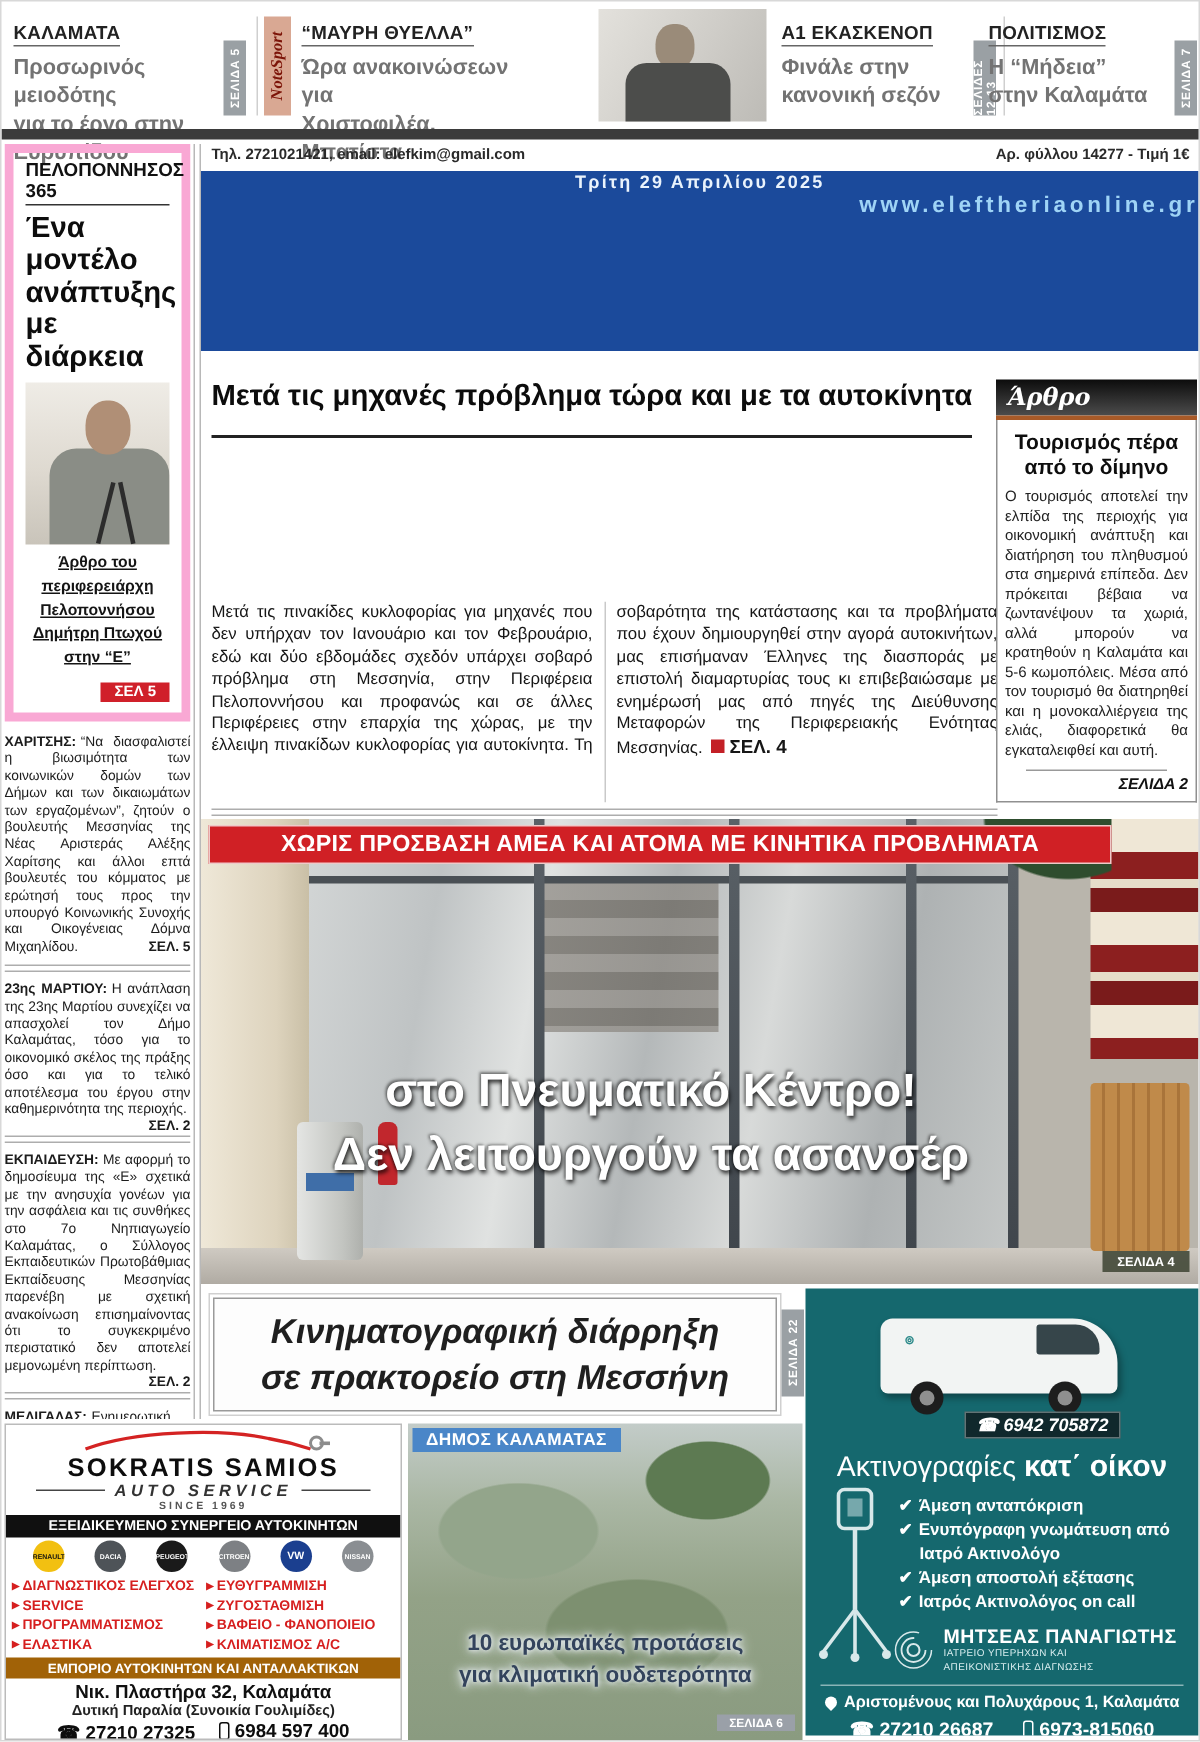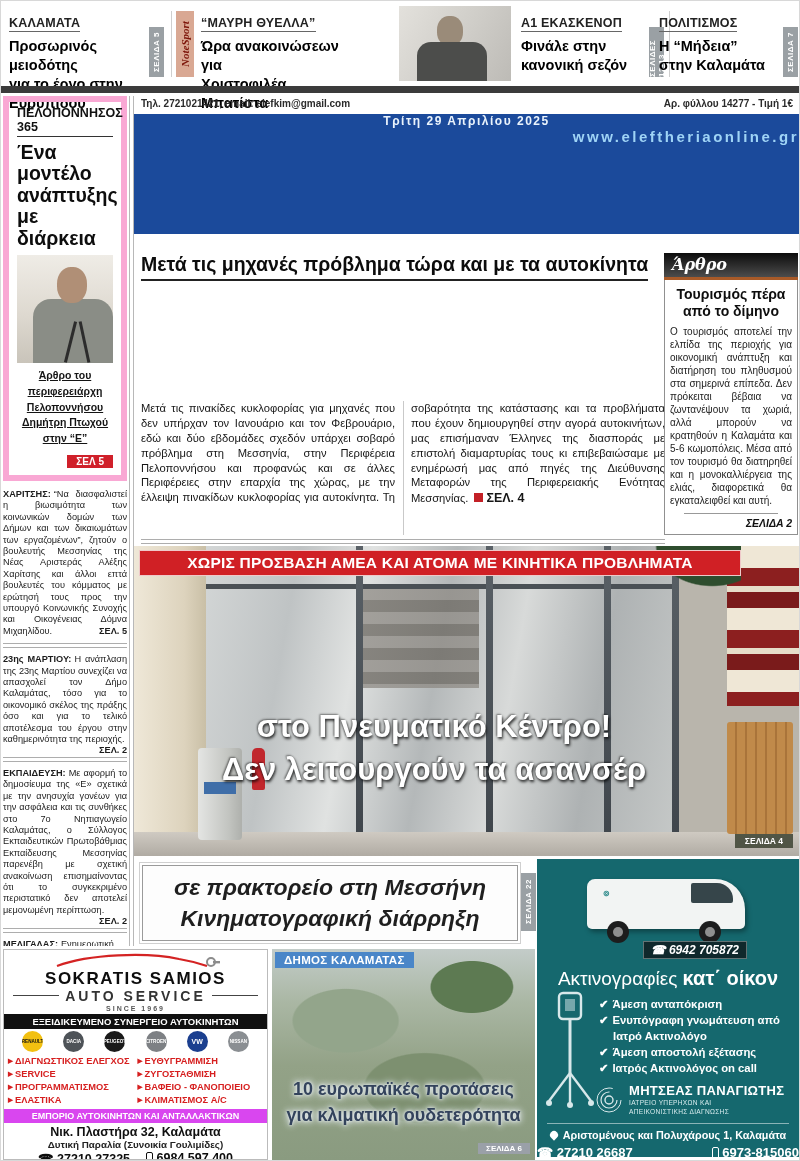--- a/index.html
+++ b/index.html
@@ -2,21 +2,21 @@
 <html lang="el"><head>
 <meta charset="utf-8">
 <style>
   html,body{margin:0;padding:0;background:#e9e9e9;}
   .page{position:relative;width:800px;height:1161px;margin:0 auto;background:#fff;
         font-family:"Liberation Sans",sans-serif;overflow:hidden;border:1px solid #d8d8d8;box-sizing:border-box;}
   
   .teaser{position:absolute;top:12px;}
   .teaser .kck{font-size:12.5px;font-weight:bold;color:#222;border-bottom:1px solid #666;
                display:inline-block;padding-bottom:1px;margin-bottom:5px;letter-spacing:.2px;}
-  .teaser .tl{font-size:14.5px;font-weight:bold;color:#000000;line-height:1.3;}
+  .teaser .tl{font-size:14.5px;font-weight:bold;color:#737373;line-height:1.3;}
   .vtab{position:absolute;background:#9aa0a4;color:#fff;font-size:8px;font-weight:bold;
         writing-mode:vertical-rl;transform:rotate(180deg);display:flex;align-items:center;
         justify-content:center;letter-spacing:.5px;}
   .notesport{position:absolute;background:#d9a893;color:#7c1408;font-size:11px;font-weight:bold;
         font-style:italic;font-family:"Liberation Serif",serif;writing-mode:vertical-rl;
         transform:rotate(180deg);display:flex;align-items:center;justify-content:center;}
   .tsrule{position:absolute;width:1px;background:#cfcfcf;}
   .ts-photo{position:absolute;left:398px;top:5px;width:112px;height:75px;overflow:hidden;
         background:linear-gradient(120deg,#e3e1dc 0%,#cfcdc8 55%,#bdbbb6 100%);}
   .ts-photo::before{content:"";position:absolute;left:38px;top:10px;width:26px;height:30px;
@@ -55,21 +55,21 @@
   .infobar-l{position:absolute;left:140px;top:97px;font-size:10px;font-weight:bold;color:#2a2a2a;text-align:center;}
   .infobar-r{position:absolute;right:6px;top:97px;font-size:10px;font-weight:bold;color:#2a2a2a;}
   .masthead{position:absolute;left:133px;top:113px;width:665px;height:120px;background:#1b4a9b;
         text-align:center;color:#fff;overflow:hidden;}
   .mh-logo{font-family:"DejaVu Serif",serif;font-style:italic;font-weight:bold;font-size:62px;
         line-height:74px;letter-spacing:6px;margin-top:2px;}
   .mh-date{font-size:12px;font-weight:bold;letter-spacing:1.5px;color:#eaf3fc;}
   .mh-site{font-size:15px;font-weight:bold;letter-spacing:2.5px;color:#9fd4f6;text-align:right;}
   
   .kicker-main{position:absolute;left:140px;top:252px;font-size:19.5px;font-weight:bold;color:#0c0c0c;
-        border-bottom:2px solid #222;padding-bottom:3px;}
+        border-bottom:2px solid #222;padding-bottom:14px;}
   .headline{position:absolute;left:133px;top:283px;width:532px;text-align:center;font-size:45px;
         font-weight:bold;letter-spacing:-1px;line-height:1.14;color:#0a0a0a;}
   .lead-body{position:absolute;left:140px;top:400px;width:524px;height:134px;column-count:2;
         column-gap:16px;column-rule:1px solid #c9c9c9;font-size:11.2px;line-height:1.33;
         text-align:justify;color:#161616;overflow:hidden;}
   .redsq{display:inline-block;width:9px;height:9px;background:#c32026;margin:0 3px 0 6px;}
   .pgref{font-weight:bold;font-size:12.5px;}
   .sep2{position:absolute;left:140px;top:538px;width:524px;height:3px;border-top:1px solid #adadad;
         border-bottom:1px solid #adadad;background:#fff;z-index:5;}
   
@@ -116,26 +116,26 @@
   
   .story2-box{position:absolute;left:141px;top:864px;width:374px;height:74px;border:1px solid #9a9a9a;
         box-shadow:0 0 0 2px #fff,0 0 0 3px #d0d0d0;display:flex;flex-direction:column;
         justify-content:center;text-align:center;font-style:italic;background:#fdfdfd;}
   .story2-box .l{font-size:23px;font-weight:bold;color:#1f1f1f;line-height:1.35;}
   
   .ad-samios{position:absolute;left:2px;top:948px;width:265px;height:211px;border:1px solid #bbb;
         background:#fff;box-sizing:border-box;overflow:hidden;}
   .sam-doodle{height:18px;text-align:center;padding-top:2px;}
   .sam-name{text-align:center;font-size:17px;font-weight:bold;letter-spacing:1.5px;color:#0d0d0d;line-height:1.05;}
-  .sam-sub{display:flex;align-items:center;gap:6px;justify-content:center;color:#333;font-size:14px;
-        letter-spacing:3px;font-weight:bold;}
+  .sam-sub{display:flex;align-items:center;gap:6px;justify-content:center;color:#333;font-size:11px;
+        letter-spacing:3px;font-weight:bold;font-style:italic;}
   .sam-sub::before,.sam-sub::after{content:"";width:46px;height:1px;background:#444;}
   .sam-since{text-align:center;font-size:7px;font-weight:bold;color:#555;letter-spacing:2px;margin:1px 0 2px;}
   .sam-bar1{background:#101010;color:#fff;font-size:9.5px;font-weight:bold;text-align:center;padding:2px 0;}
-  .sam-bar2{background:#d946ef;color:#fff;font-size:9px;font-weight:bold;text-align:center;padding:2px 0;}
+  .sam-bar2{background:#a16207;color:#fff;font-size:9px;font-weight:bold;text-align:center;padding:2px 0;}
   .sam-brands{display:flex;justify-content:space-around;align-items:center;padding:2px 8px;}
   .brand{width:21px;height:21px;border-radius:50%;display:flex;align-items:center;justify-content:center;
         font-size:4.6px;font-weight:bold;color:#fff;overflow:hidden;}
   .sam-services{display:flex;padding:1px 4px;gap:4px;}
   .sam-services ul{list-style:none;margin:0;padding:0;width:50%;}
   .sam-services li{font-size:9.3px;font-weight:bold;color:#d61f1f;line-height:1.42;white-space:nowrap;}
   .sam-services li .arr{font-size:6.5px;vertical-align:1px;margin-right:2px;}
   .sam-addr{text-align:center;font-size:12.5px;font-weight:bold;margin-top:2px;color:#101010;}
   .sam-addr2{text-align:center;font-size:9.8px;font-weight:bold;color:#222;}
   .sam-phones{display:flex;justify-content:center;gap:16px;font-size:12.5px;font-weight:bold;margin-top:1px;color:#0d0d0d;}
@@ -144,21 +144,21 @@
         vertical-align:-2px;box-sizing:border-box;}
   
   .ad-kalamata{position:absolute;left:271px;top:948px;width:263px;height:211px;overflow:hidden;
      background:
        radial-gradient(70px 44px at 76% 18%,#5d7a52 0 58%,transparent 60%),
        radial-gradient(90px 54px at 28% 34%,#93a58b 0 58%,transparent 60%),
        radial-gradient(110px 64px at 58% 66%,#7d9070 0 54%,transparent 56%),
        linear-gradient(180deg,#c3ccc9 0,#aab7a4 25%,#93a287 55%,#8a9b80 100%);}
   .kal-label{position:absolute;left:3px;top:3px;background:#4a86c8;color:#fff;font-weight:bold;
         font-size:11.5px;padding:2px 9px;letter-spacing:.3px;}
-  .kal-text{position:absolute;left:0;bottom:32px;width:100%;text-align:center;font-size:18px;
+  .kal-text{position:absolute;left:0;bottom:32px;width:100%;text-align:center;font-size:15px;
         font-weight:bold;color:#33435c;line-height:1.45;
         text-shadow:0 0 3px #e8eef2,0 0 6px #e8eef2,0 0 9px #e8eef2;}
   .kal-badge{position:absolute;right:5px;bottom:6px;background:#9aa0a8;color:#fff;font-size:8px;
         font-weight:bold;padding:1px 8px;}
   
   .ad-mitseas{position:absolute;left:536px;top:858px;width:262px;height:298px;background:#15686e;
         overflow:hidden;color:#fff;}
   .van{position:relative;margin:8px auto 0;width:190px;height:84px;}
   .van-body{position:absolute;left:14px;top:12px;width:158px;height:50px;background:#f2f4f3;
         border-radius:8px 30px 5px 5px;box-shadow:2px 3px 5px rgba(0,0,0,.35);}
@@ -176,21 +176,21 @@
   .mit-bullets li{padding-left:14px;text-indent:-14px;}
   .mit-bullets .chk{margin-right:4px;}
   .xray{position:absolute;left:4px;top:130px;}
   .mit-doc{margin:8px 6px 0 58px;display:flex;align-items:center;gap:6px;}
   .doc-name{font-size:13px;font-weight:bold;letter-spacing:.3px;line-height:1.15;}
   .doc-clinic{font-size:6.6px;color:#d7ecee;letter-spacing:.3px;line-height:1.3;}
   .mit-sep{border-top:1px solid rgba(255,255,255,.5);margin:7px 10px 5px;}
   .mit-addr{display:flex;justify-content:center;align-items:center;gap:5px;font-size:10.8px;font-weight:bold;}
   .pin{display:inline-block;width:8px;height:8px;background:#fff;border-radius:50% 50% 50% 0;
         transform:rotate(-45deg);}
-  .mit-phones{display:flex;justify-content:space-between;gap:20px;font-size:13px;font-weight:bold;margin-top:4px;}
+  .mit-phones{display:flex;justify-content:center;gap:20px;font-size:13px;font-weight:bold;margin-top:4px;}
   .story2-tab{height:58px;width:15px;}
 </style>
 </head>
 <body>
 
 <div class="page">
 
   <div class="teaser" style="left:8px;width:140px;">
     <div class="kck">ΚΑΛΑΜΑΤΑ</div>
     <div class="tl">Προσωρινός μειοδότης</div>
@@ -286,22 +286,22 @@
     <div class="ph-planter"></div>
     <div class="ps-banner">ΧΩΡΙΣ ΠΡΟΣΒΑΣΗ ΑΜΕΑ ΚΑΙ ΑΤΟΜΑ ΜΕ ΚΙΝΗΤΙΚΑ ΠΡΟΒΛΗΜΑΤΑ</div>
     <div class="ps-headline">
       <div>στο Πνευματικό Κέντρο!</div>
       <div>Δεν λειτουργούν τα ασανσέρ</div>
     </div>
     <div class="ps-badge">ΣΕΛΙΔΑ 4</div>
   </div>
 
   <div class="story2-box">
+    <div class="l">Κινηματογραφική διάρρηξη</div>
     <div class="l">σε πρακτορείο στη Μεσσήνη</div>
-    <div class="l">Κινηματογραφική διάρρηξη</div>
   </div>
   <div class="vtab story2-tab" style="left:520px;top:872px;">ΣΕΛΙΔΑ 22</div>
 
   <div class="ad-samios">
     <div class="sam-doodle">
       <svg width="170" height="16" viewBox="0 0 170 16">
           <path d="M6 14 C38 2 96 0 128 7 C140 9 150 12 156 14" fill="none" stroke="#d42323" stroke-width="2.2"></path>
           <circle cx="160" cy="10" r="4" fill="none" stroke="#8c8c8c" stroke-width="2"></circle>
           <rect x="162" y="9" width="7" height="2.4" fill="#8c8c8c"></rect>
         </svg>

